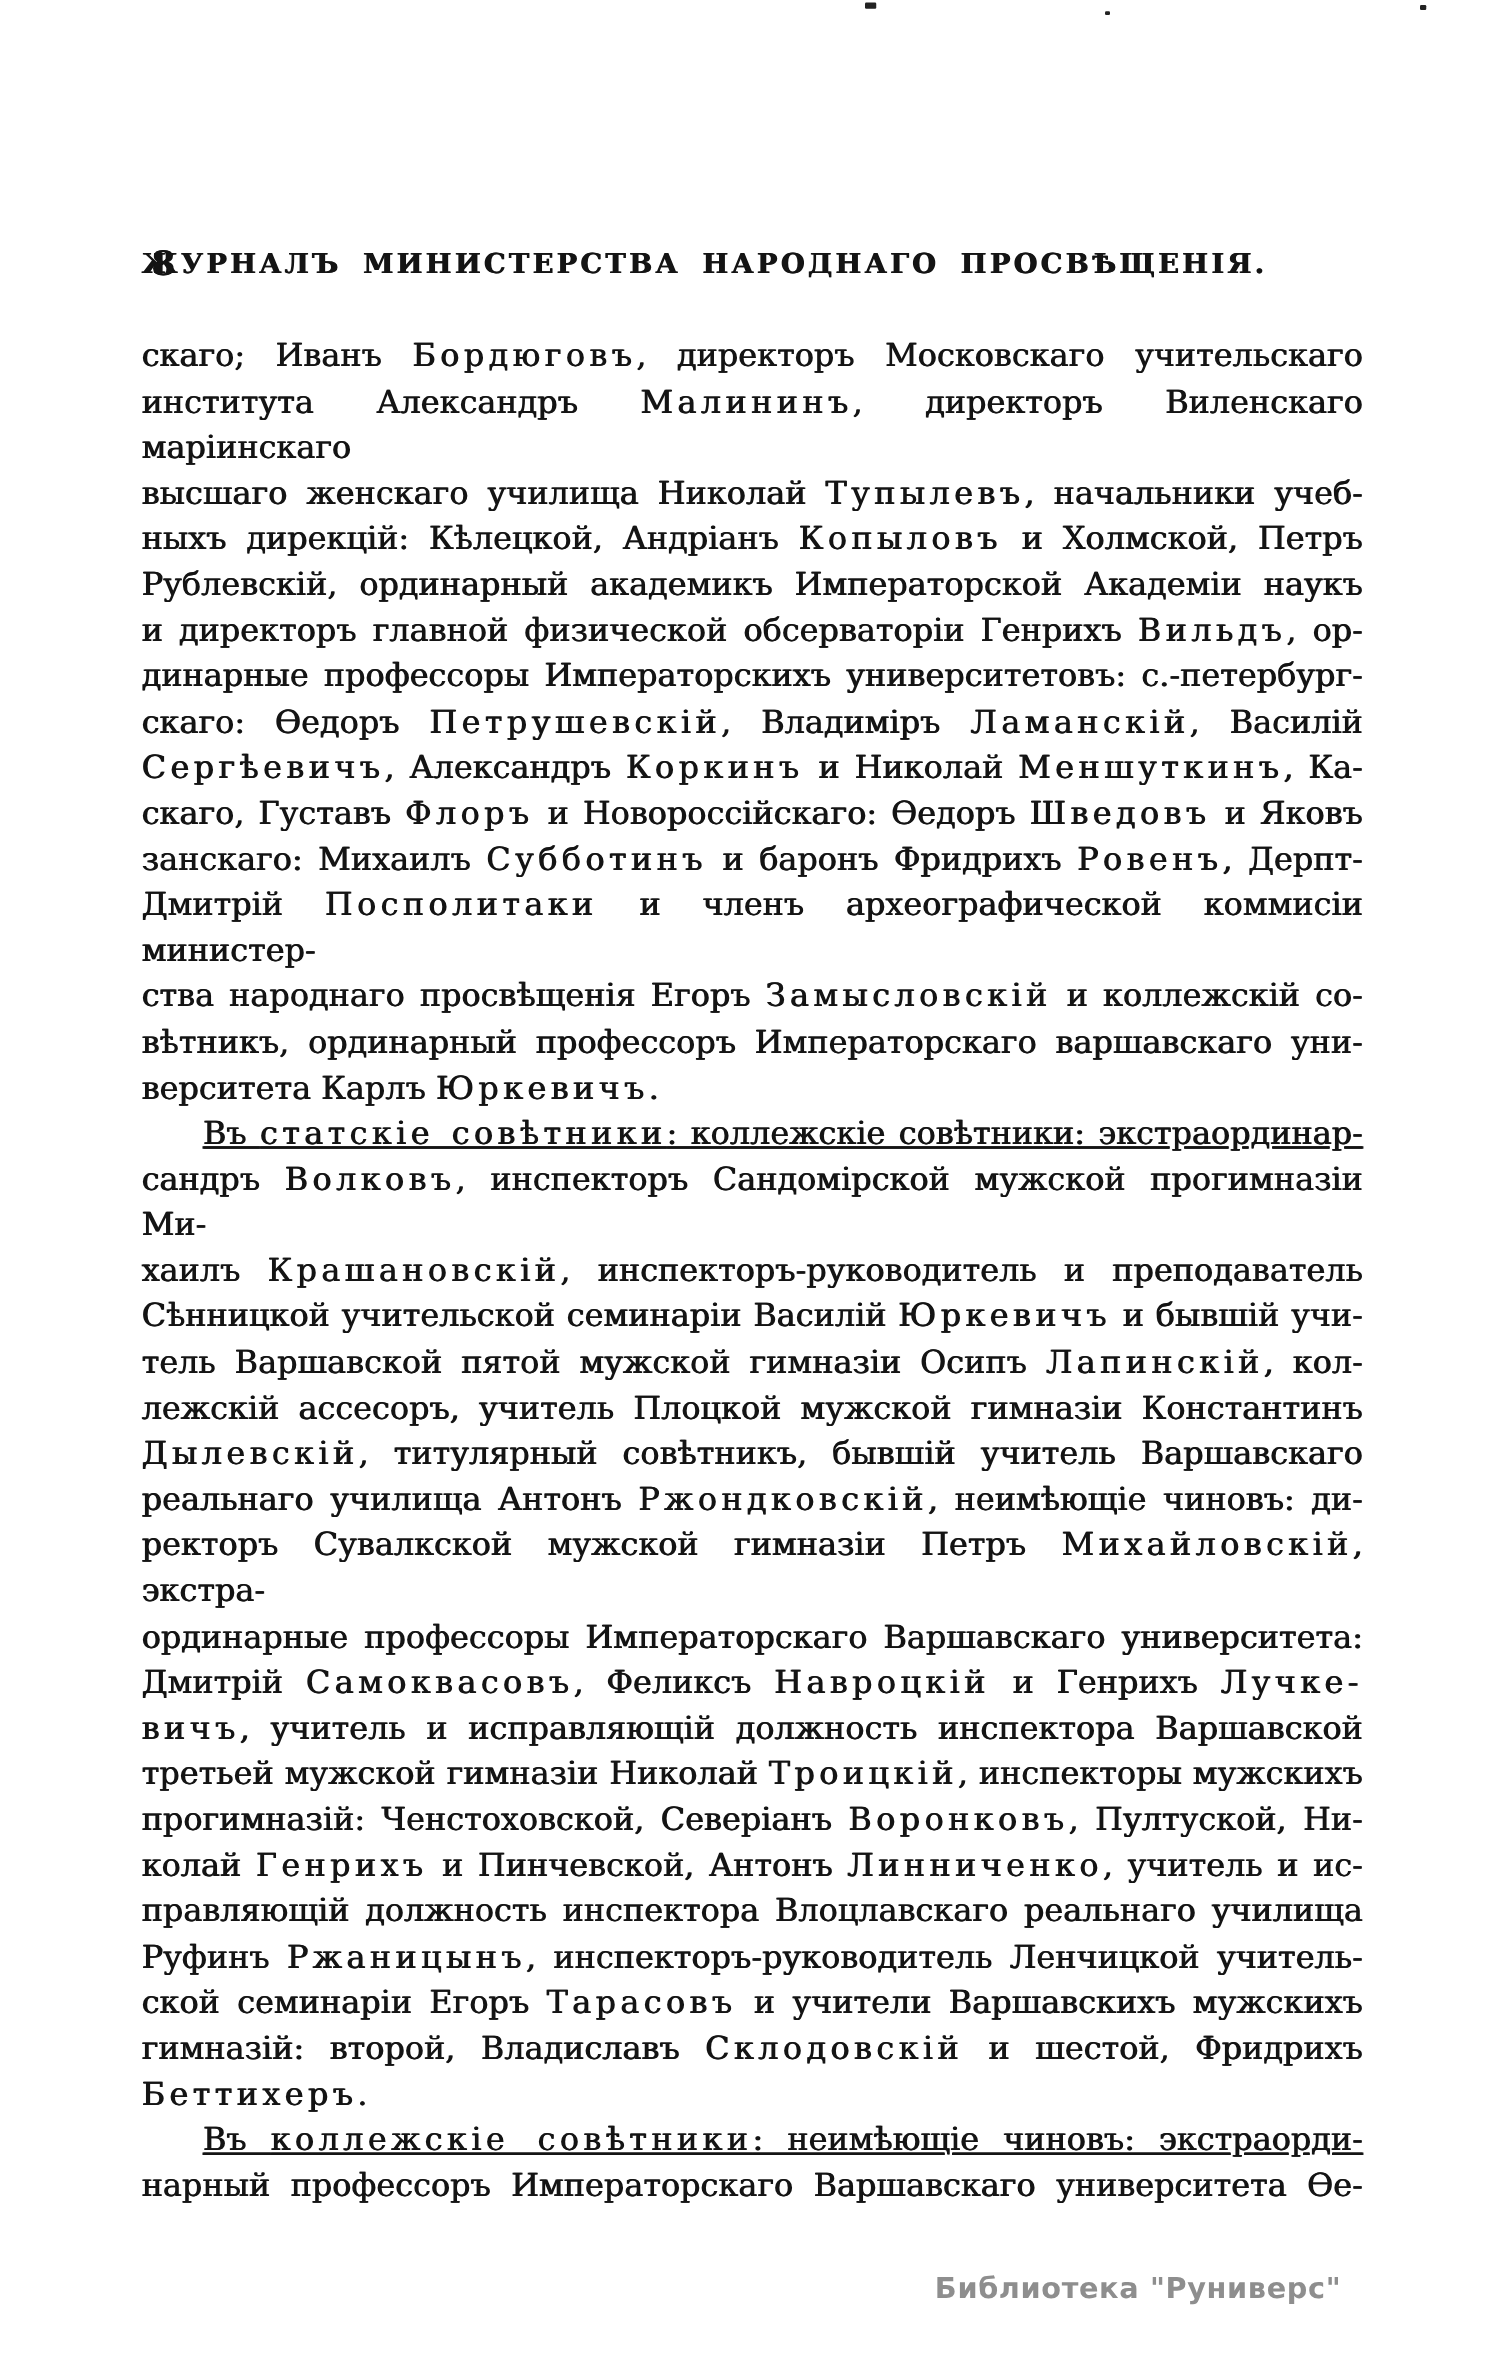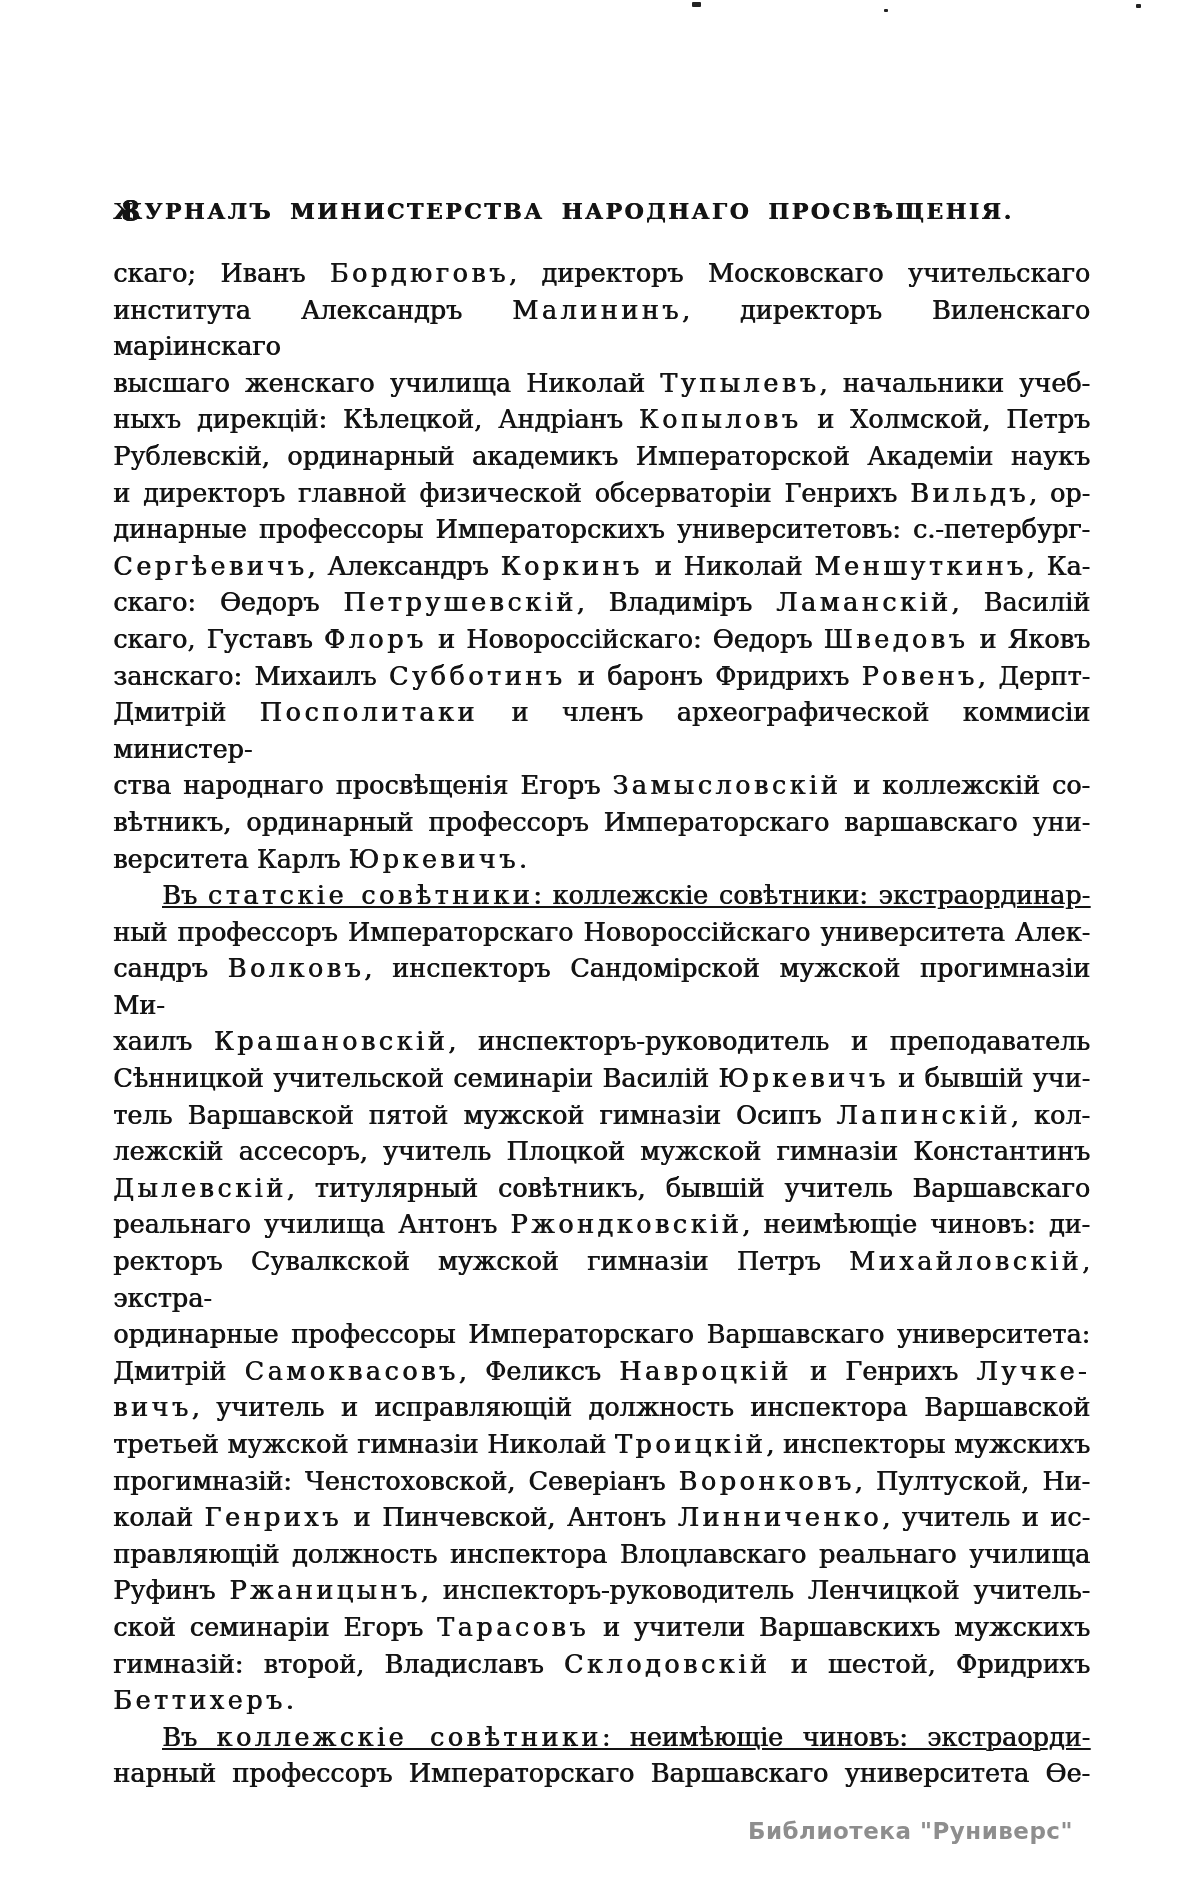--- a/index.html
+++ b/index.html
@@ -24,21 +24,21 @@
   .runtitle {
     text-align:left;
     font-size:22px; font-weight:bold;
     letter-spacing:2.5px; word-spacing:7px;
     padding-top:4px;
     text-shadow:0.6px 0 currentColor;
     white-space:nowrap;
   }
 
   .bodytext {
-    position:absolute; top:255px; left:113px; width:977px;
+    position:absolute; top:267px; left:113px; width:977px;
     font-size:25.5px; line-height:36.6px;
     text-shadow:0.7px 0 currentColor;
   }
   .paragraph { margin:0; }
   .paragraph.indent .line:first-child { text-indent:49px;text-decoration:underline; }
   .line {
     text-align:justify;
     text-align-last:justify;
   }
   .line.endline { text-align-last:left; }
@@ -66,32 +66,31 @@
 
   <div class="bodytext">
       <div class="paragraph">
         <div class="line"><span>скаго; Иванъ </span><span class="sp">Бордюговъ</span><span>, директоръ Московскаго учительскаго</span></div>
         <div class="line"><span>института Александръ </span><span class="sp">Малининъ</span><span>, директоръ Виленскаго маріинскаго</span></div>
         <div class="line"><span>высшаго женскаго училища Николай </span><span class="sp">Тупылевъ</span><span>, начальники учеб-</span></div>
         <div class="line"><span>ныхъ дирекцій: Кѣлецкой, Андріанъ </span><span class="sp">Копыловъ</span><span> и Холмской, Петръ</span></div>
         <div class="line"><span>Рублевскій, ординарный академикъ Императорской Академіи наукъ</span></div>
         <div class="line"><span>и директоръ главной физической обсерваторіи Генрихъ </span><span class="sp">Вильдъ</span><span>, ор-</span></div>
         <div class="line"><span>динарные профессоры Императорскихъ университетовъ: с.-петербург-</span></div>
+        <div class="line"><span>скаго: Ѳедоръ </span><span class="sp">Петрушевскій</span><span>, Владиміръ </span><span class="sp">Ламанскій</span><span>, Василій</span></div>
         <div class="line"><span class="sp">Сергѣевичъ</span><span>, Александръ </span><span class="sp">Коркинъ</span><span> и Николай </span><span class="sp">Меншуткинъ</span><span>, Ка-</span></div>
-        <div class="line"><span>скаго: Ѳедоръ </span><span class="sp">Петрушевскій</span><span>, Владиміръ </span><span class="sp">Ламанскій</span><span>, Василій</span></div>
         <div class="line"><span>скаго, Густавъ </span><span class="sp">Флоръ</span><span> и Новороссійскаго: Ѳедоръ </span><span class="sp">Шведовъ</span><span> и Яковъ</span></div>
         <div class="line"><span>занскаго: Михаилъ </span><span class="sp">Субботинъ</span><span> и баронъ Фридрихъ </span><span class="sp">Ровенъ</span><span>, Дерпт-</span></div>
         <div class="line"><span>Дмитрій </span><span class="sp">Посполитаки</span><span> и членъ археографической коммисіи министер-</span></div>
         <div class="line"><span>ства народнаго просвѣщенія Егоръ </span><span class="sp">Замысловскій</span><span> и коллежскій со-</span></div>
         <div class="line"><span>вѣтникъ, ординарный профессоръ Императорскаго варшавскаго уни-</span></div>
         <div class="line endline"><span>верситета Карлъ </span><span class="sp">Юркевичъ</span><span>.</span></div>
       </div>
       <div class="paragraph indent">
         <div class="line"><span>Въ </span><span class="sp">статскіе совѣтники</span><span>: коллежскіе совѣтники: экстраординар-</span></div>
-        <div class="line"><span>ный профессоръ Императорскаго Новороссійскаго университета Алек-</span></div>
         <div class="line"><span>сандръ </span><span class="sp">Волковъ</span><span>, инспекторъ Сандомірской мужской прогимназіи Ми-</span></div>
         <div class="line"><span>хаилъ </span><span class="sp">Крашановскій</span><span>, инспекторъ-руководитель и преподаватель</span></div>
         <div class="line"><span>Сѣнницкой учительской семинаріи Василій </span><span class="sp">Юркевичъ</span><span> и бывшій учи-</span></div>
         <div class="line"><span>тель Варшавской пятой мужской гимназіи Осипъ </span><span class="sp">Лапинскій</span><span>, кол-</span></div>
         <div class="line"><span>лежскій ассесоръ, учитель Плоцкой мужской гимназіи Константинъ</span></div>
         <div class="line"><span class="sp">Дылевскій</span><span>, титулярный совѣтникъ, бывшій учитель Варшавскаго</span></div>
         <div class="line"><span>реальнаго училища Антонъ </span><span class="sp">Ржондковскій</span><span>, неимѣющіе чиновъ: ди-</span></div>
         <div class="line"><span>ректоръ Сувалкской мужской гимназіи Петръ </span><span class="sp">Михайловскій</span><span>, экстра-</span></div>
         <div class="line"><span>ординарные профессоры Императорскаго Варшавскаго университета:</span></div>
         <div class="line"><span>Дмитрій </span><span class="sp">Самоквасовъ</span><span>, Феликсъ </span><span class="sp">Навроцкій</span><span> и Генрихъ </span><span class="sp">Лучке-</span></div>

